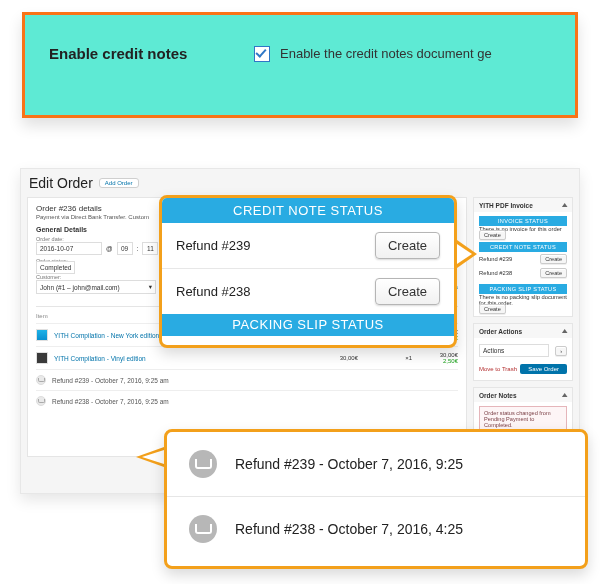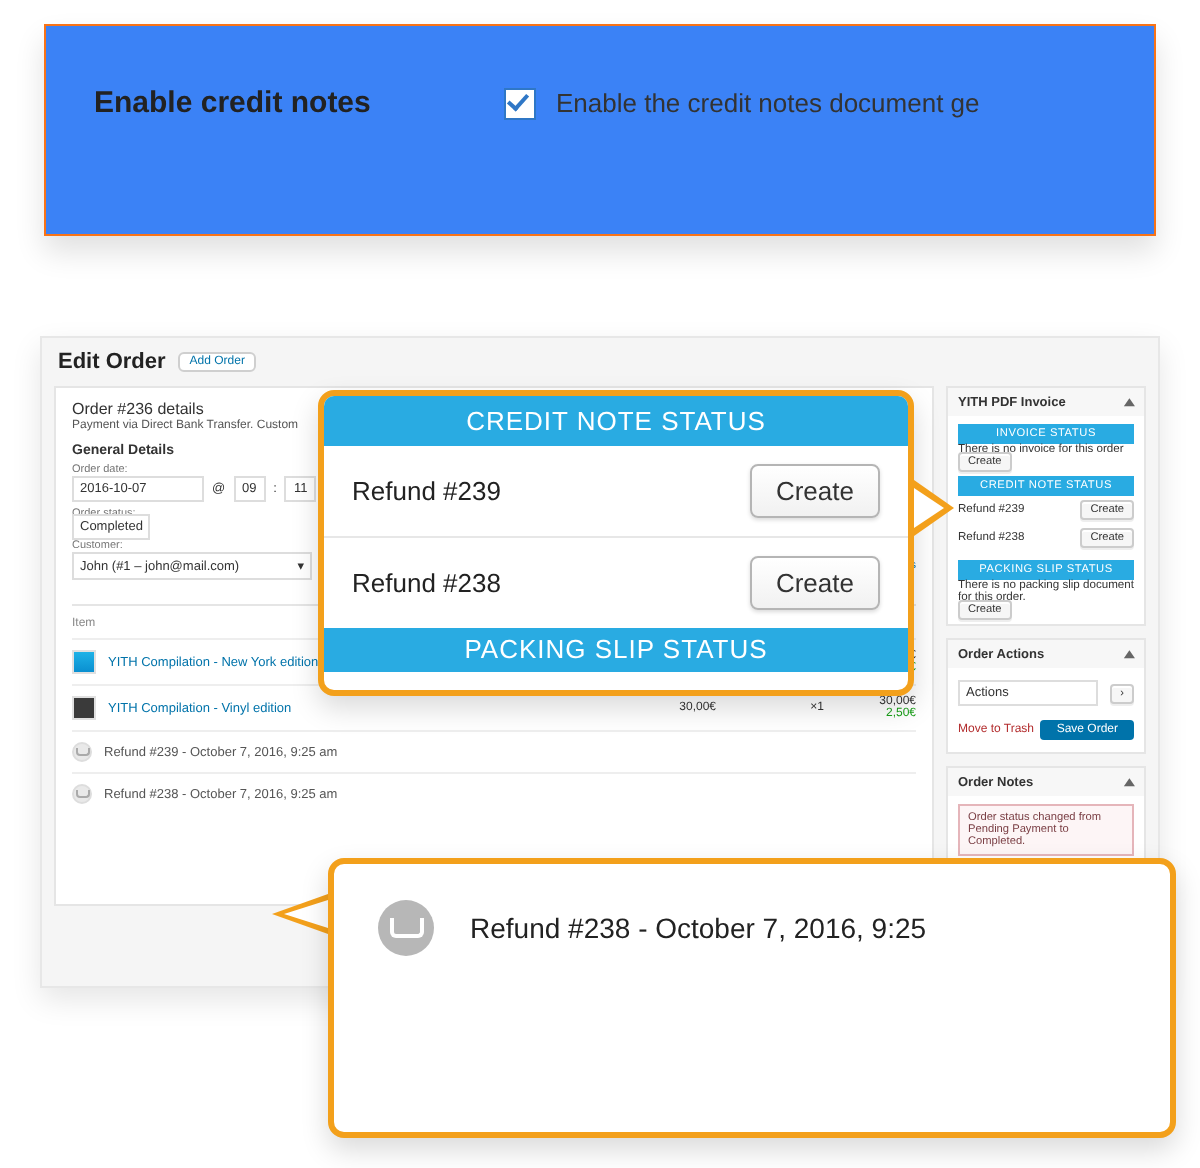--- a/index.html
+++ b/index.html
@@ -1,21 +1,21 @@
 <!DOCTYPE html>
 <html><head>
 <meta charset="utf-8">
 <style>
   * { box-sizing: border-box; margin: 0; padding: 0; font-family: Arial, Helvetica, sans-serif; }
   body { width: 600px; height: 584px; background: #fff; position: relative; overflow: hidden; }
 
   
   .top-card {
     position: absolute; left: 22px; top: 12px; width: 556px; height: 106px;
-    background: #3b82f6; border: 1px solid #f97316;
+    background: #5eead4; border: 3px solid #f97316;
     box-shadow: 0 8px 14px rgba(0,0,0,0.12);
   }
   .top-card .inner { padding: 30px 14px 4px 24px; display: flex; align-items: center; }
   .ecn-label { font-size: 15px; font-weight: 700; color: #222; width: 205px; }
   .ecn-check {
     width: 16px; height: 16px; border: 1px solid #2f77c6; background: #fff;
     position: relative; display: inline-block; margin-right: 10px;
   }
   .ecn-check::after {
     content: ""; position: absolute; left: 3px; top: 0px; width: 4px; height: 8px;
@@ -25,21 +25,21 @@
 
   
   .order-panel {
     position: absolute; left: 20px; top: 168px; width: 560px; height: 326px;
     background: #f5f5f5; border: 1px solid #e7e7e7;
     box-shadow: 0 6px 14px rgba(0,0,0,0.10);
     font-size: 6.5px; color: #333;
   }
   .op-head { padding: 6px 8px; }
   .op-title { display: flex; align-items: center; gap: 6px; }
-  .op-title h2 { font-size: 11px; font-weight: 700; color: #222; }
+  .op-title h2 { font-size: 14px; font-weight: 400; color: #222; }
   .op-addorder {
     border: 1px solid #cfcfcf; border-radius: 3px; padding: 1px 5px;
     font-size: 6px; color: #0073aa; background: #fff;
   }
 
   .op-body { display: flex; gap: 6px; padding: 0 6px 6px; }
   .op-left { flex: 1; background: #fff; border: 1px solid #e5e5e5; padding: 6px 8px 8px; position: relative; }
   .op-right { width: 100px; display: flex; flex-direction: column; gap: 6px; }
 
   .op-left h3 { font-size: 8px; font-weight: 400; }
@@ -326,15 +326,19 @@
     </div>
   </div>
   <div class="c1-band bottom">PACKING SLIP STATUS</div>
 </div>
 <div class="c1-pointer"></div>
 
 <div class="c2-pointer"></div>
 <div class="callout2">
   <div class="c2-row">
     <span class="c2-icon"></span>
-    <span class="c2-text">Refund #238 - October 7, 2016, 9:25</span>
+    <span class="c2-text">Refund #239 - October 7, 2016, 9:25</span>
+  </div>
+  <div class="c2-row">
+    <span class="c2-icon"></span>
+    <span class="c2-text">Refund #238 - October 7, 2016, 4:25</span>
   </div>
 </div>
 
 </body></html>

